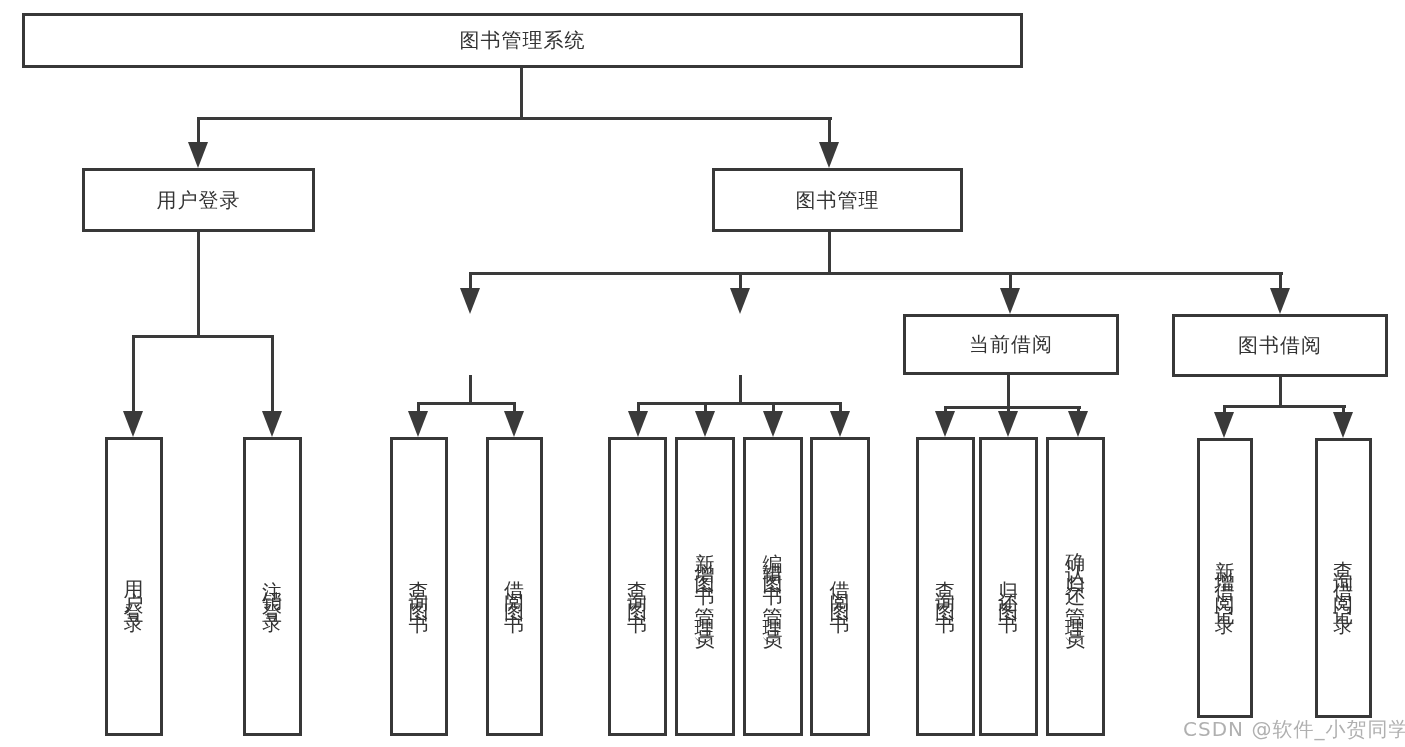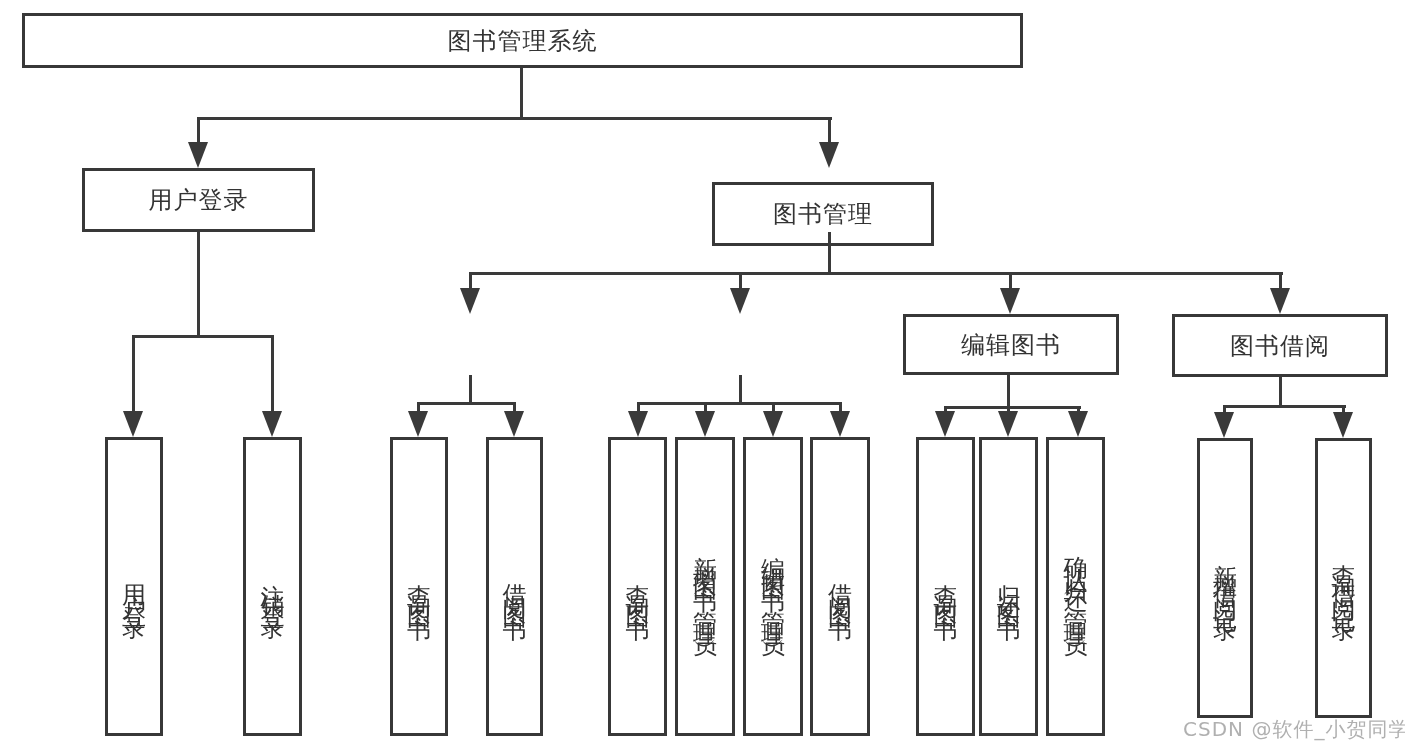--- a/index.html
+++ b/index.html
@@ -12,21 +12,21 @@
   }
   .box{
     position:absolute;
     box-sizing:border-box;
     border:3px solid #383838;
     background:#ffffff;
     display:flex;
     align-items:center;
     justify-content:center;
     color:#333333;
-    font-size:24px;
+    font-size:20px;
   }
   .box.h span{letter-spacing:1px;white-space:nowrap;}
   .box.v span{
     writing-mode:vertical-rl;
     text-orientation:mixed;
     letter-spacing:11px;
     line-height:1;
     white-space:nowrap;
   }
   .hl{position:absolute;height:3px;background:#3a3a3a;}
@@ -59,21 +59,21 @@
   <div class="vl" style="left:520px;top:68px;height:49px"></div>
   <div class="hl" style="left:197px;top:117px;width:635px"></div>
   <div class="vl" style="left:197px;top:117px;height:25px"></div>
   <div class="arr" style="left:188px;top:142px"></div>
   <div class="vl" style="left:828px;top:117px;height:25px"></div>
   <div class="arr" style="left:819px;top:142px"></div>
 
   <div class="box h" style="left:82px;top:168px;width:233px;height:64px">
     <span>用户登录</span>
   </div>
-  <div class="box h" style="left:712px;top:182px;width:222px;height:64px">
+  <div class="box h" style="left:712px;top:168px;width:251px;height:64px">
     <span>图书管理</span>
   </div>
 
   <div class="vl" style="left:197px;top:232px;height:103px"></div>
   <div class="hl" style="left:132px;top:335px;width:142px"></div>
   <div class="vl" style="left:132px;top:335px;height:76px"></div>
   <div class="arr" style="left:123px;top:411px"></div>
   <div class="vl" style="left:271px;top:335px;height:76px"></div>
   <div class="arr" style="left:262px;top:411px"></div>
 
@@ -82,21 +82,21 @@
   <div class="vl" style="left:469px;top:272px;height:16px"></div>
   <div class="arr" style="left:460px;top:288px"></div>
   <div class="vl" style="left:739px;top:272px;height:16px"></div>
   <div class="arr" style="left:730px;top:288px"></div>
   <div class="vl" style="left:1009px;top:272px;height:16px"></div>
   <div class="arr" style="left:1000px;top:288px"></div>
   <div class="vl" style="left:1279px;top:272px;height:16px"></div>
   <div class="arr" style="left:1270px;top:288px"></div>
 
   <div class="box h" style="left:903px;top:314px;width:216px;height:61px">
-    <span>编辑图书</span>
+    <span>当前借阅</span>
   </div>
   <div class="box h" style="left:1172px;top:314px;width:216px;height:63px">
     <span>图书借阅</span>
   </div>
 
   <div class="vl" style="left:469px;top:375px;height:27px"></div>
   <div class="hl" style="left:417px;top:402px;width:99px"></div>
   <div class="vl" style="left:417px;top:402px;height:9px"></div>
   <div class="arr" style="left:408px;top:411px"></div>
   <div class="vl" style="left:513px;top:402px;height:9px"></div>

